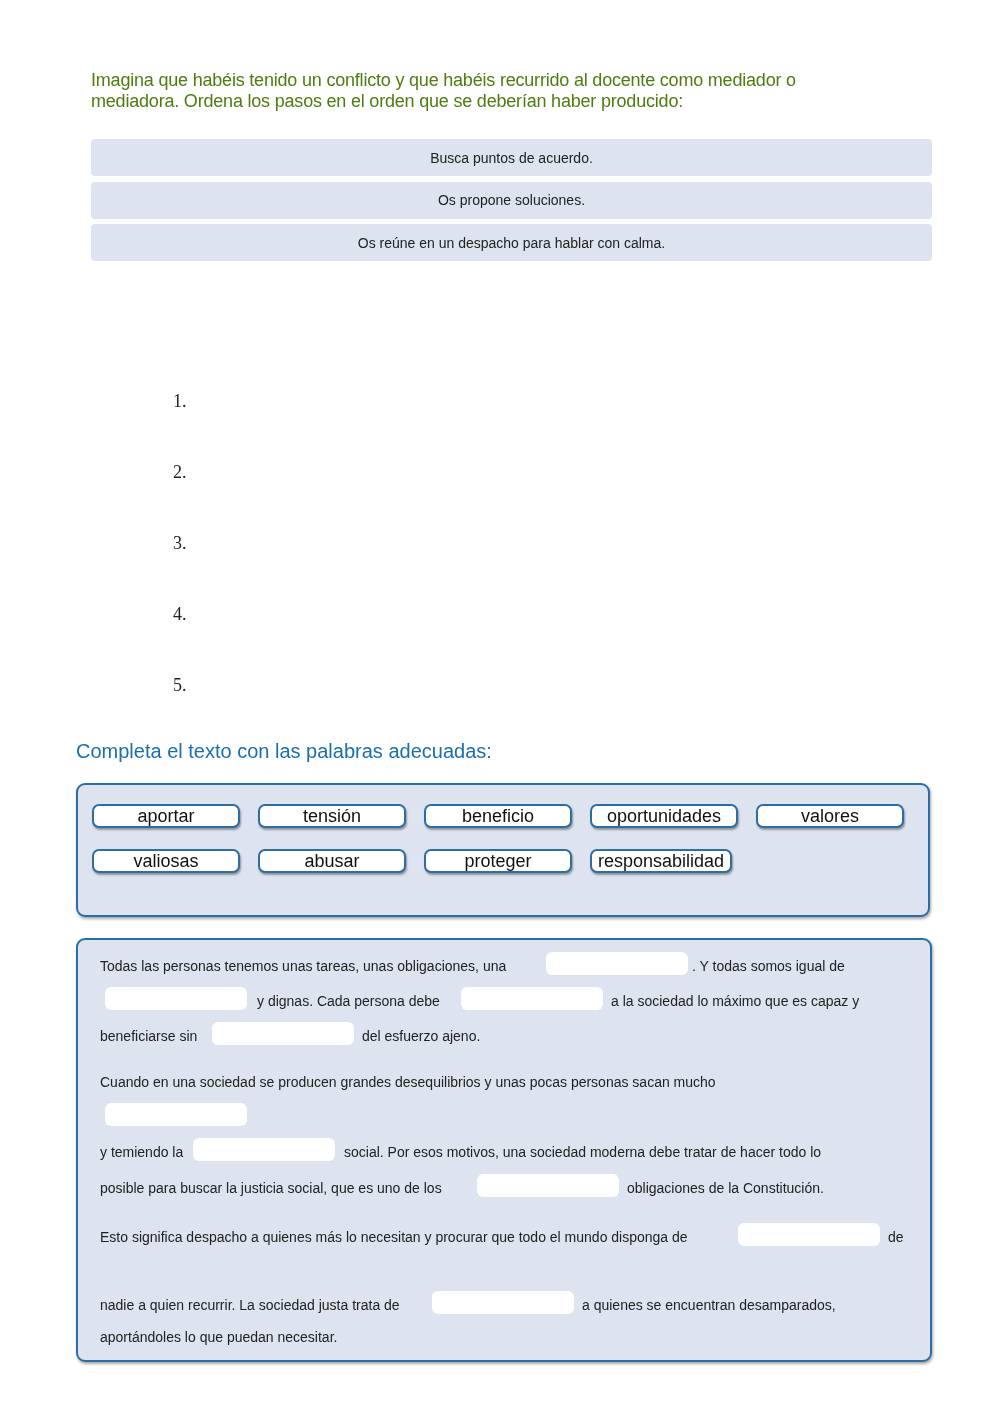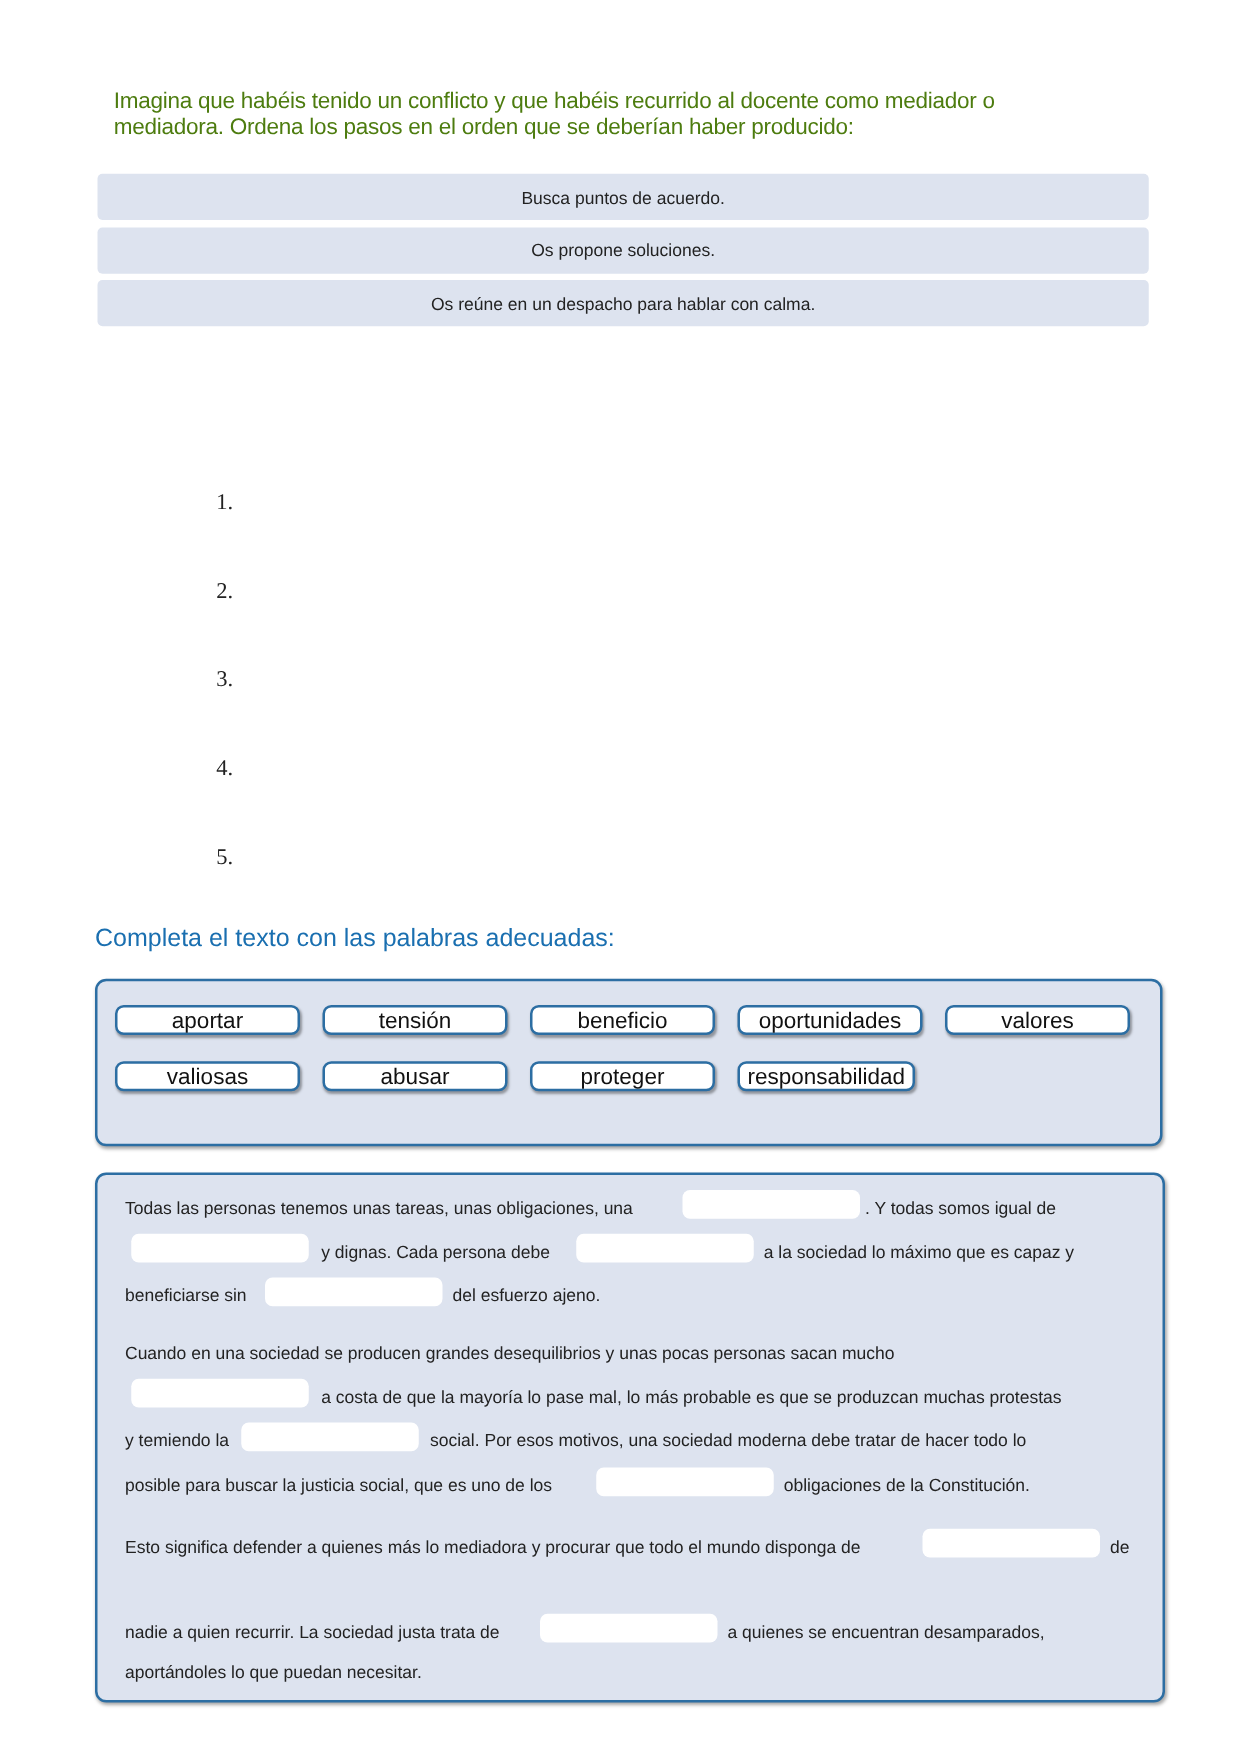--- a/index.html
+++ b/index.html
@@ -1,21 +1,21 @@
 <!DOCTYPE html>
 <html><head>
 <meta charset="utf-8">
 <style>
   html, body { margin: 0; padding: 0; background: #ffffff; }
   body { width: 1000px; height: 1411px; position: relative; overflow: hidden; font-family: "Liberation Sans", sans-serif; }
   .instr {
     position: absolute; left: 91px; top: 70px; width: 800px;
     color: #4d7c0f; font-size: 18px; line-height: 21px; letter-spacing: -0.2px;
   }
-  .sort-list { position: absolute; left: 78px; top: 139px; width: 841px; text-align: center; }
+  .sort-list { position: absolute; left: 91px; top: 139px; width: 841px; text-align: center; }
   .sort-item {
     height: 37px; margin-bottom: 5.5px; background: #dde3ef; border-radius: 4px;
     display: flex; align-items: center; justify-content: center;
     font-size: 14px; color: #222; position: relative;
   }
   .sort-item.active { background: #dfe5f1; box-shadow: 0 0 0 1.5px #f7f8fb inset, 0 0 2px #c9cfda; }
   .sort-arrow {
     position: absolute; left: -7px; top: 11px; width: 0; height: 0;
     border-top: 8px solid transparent; border-bottom: 8px solid transparent;
     border-left: 8px solid #1a6fb0;
@@ -103,31 +103,30 @@
   <span class="line" style="left:179px;top:53px">y dignas. Cada persona debe</span>
   <div class="gap" style="left:383px;top:47px"></div>
   <span class="line" style="left:533px;top:53px">a la sociedad lo máximo que es capaz y</span>
 
   <span class="line" style="left:22px;top:88px">beneficiarse sin</span>
   <div class="gap" style="left:134px;top:82px"></div>
   <span class="line" style="left:284px;top:88px">del esfuerzo ajeno.</span>
 
   <span class="line" style="left:22px;top:134px">Cuando en una sociedad se producen grandes desequilibrios y unas pocas personas sacan mucho</span>
   <div class="gap" style="left:27px;top:163px"></div>
-  <span class="line" style="left:179px;top:169px">a costa de que la mayoría lo pase mal, lo más probable es que se produzcan muchas protestas</span>
 
   <span class="line" style="left:22px;top:204px">y temiendo la</span>
   <div class="gap" style="left:115px;top:198px"></div>
   <span class="line" style="left:266px;top:204px">social. Por esos motivos, una sociedad moderna debe tratar de hacer todo lo</span>
 
   <span class="line" style="left:22px;top:240px">posible para buscar la justicia social, que es uno de los</span>
   <div class="gap" style="left:399px;top:234px"></div>
   <span class="line" style="left:549px;top:240px">obligaciones de la Constitución.</span>
 
-  <span class="line" style="left:22px;top:289px">Esto significa defender a quienes más lo mediadora y procurar que todo el mundo disponga de</span>
+  <span class="line" style="left:22px;top:289px">Esto significa despacho a quienes más lo necesitan y procurar que todo el mundo disponga de</span>
   <div class="gap" style="left:660px;top:283px"></div>
   <span class="line" style="left:810px;top:289px">de</span>
 
 
   <span class="line" style="left:22px;top:357px">nadie a quien recurrir. La sociedad justa trata de</span>
   <div class="gap" style="left:354px;top:351px"></div>
   <span class="line" style="left:504px;top:357px">a quienes se encuentran desamparados,</span>
 
   <span class="line" style="left:22px;top:389px">aportándoles lo que puedan necesitar.</span>
 </div>

